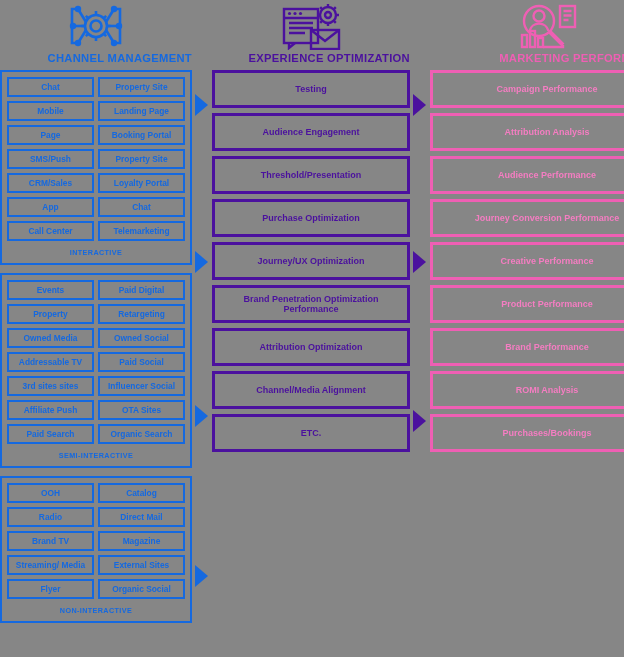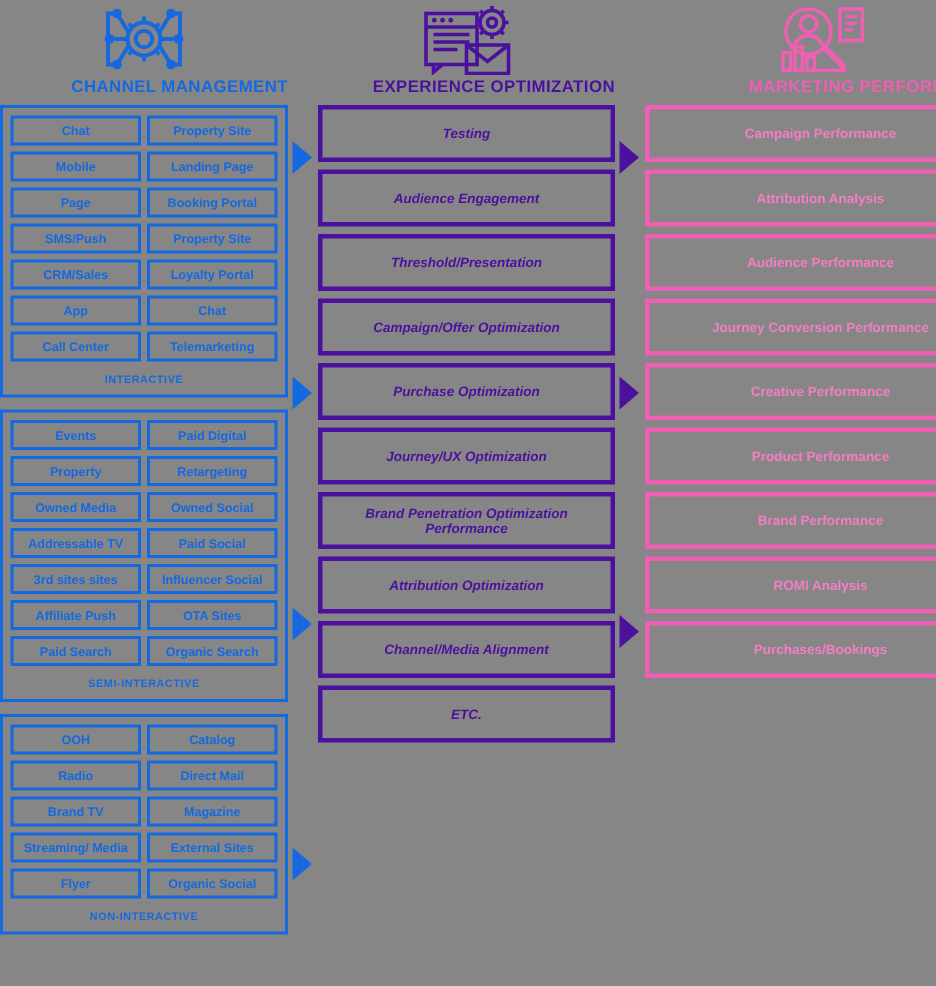--- a/index.html
+++ b/index.html
@@ -87,21 +87,20 @@
     font-size: 9px;
     font-weight: bold;
     height: 38px;
     display: flex;
     align-items: center;
     justify-content: center;
     text-align: center;
     margin-bottom: 5px;
     line-height: 1.15;
     padding: 0 21px;
-    font-style: italic;
   }
 
   
   .kbox {
     border: 3px solid #ef5fb4;
     color: #f57dc2;
     font-size: 9px;
     font-weight: bold;
     height: 38px;
     display: flex;
@@ -282,21 +281,20 @@
           <circle cx="22.5" cy="11.5" r="1.6"></circle>
         </g>
       </svg>
     </div>
 
     <div class="col-title" id="t-experience">EXPERIENCE OPTIMIZATION</div>
 
     <div class="pbox">Testing</div>
     <div class="pbox">Audience Engagement</div>
     <div class="pbox">Threshold/Presentation</div>
-    <div class="pbox">Campaign/Offer Optimization</div>
     <div class="pbox">Purchase Optimization</div>
     <div class="pbox">Journey/UX Optimization</div>
     <div class="pbox">Brand Penetration Optimization Performance</div>
     <div class="pbox">Attribution Optimization</div>
     <div class="pbox">Channel/Media Alignment</div>
     <div class="pbox">ETC.</div>
   </div>
 
   <div class="column" id="col-marketing">
 

